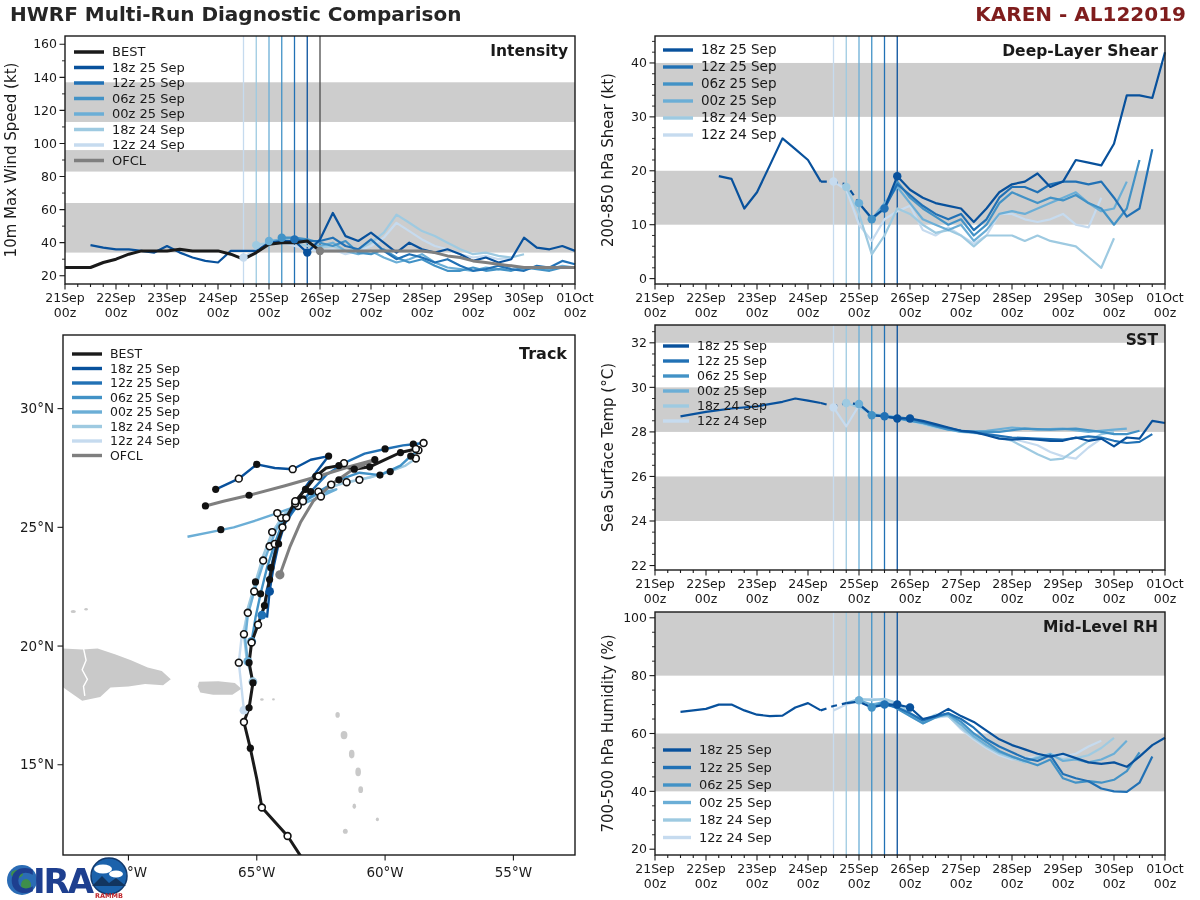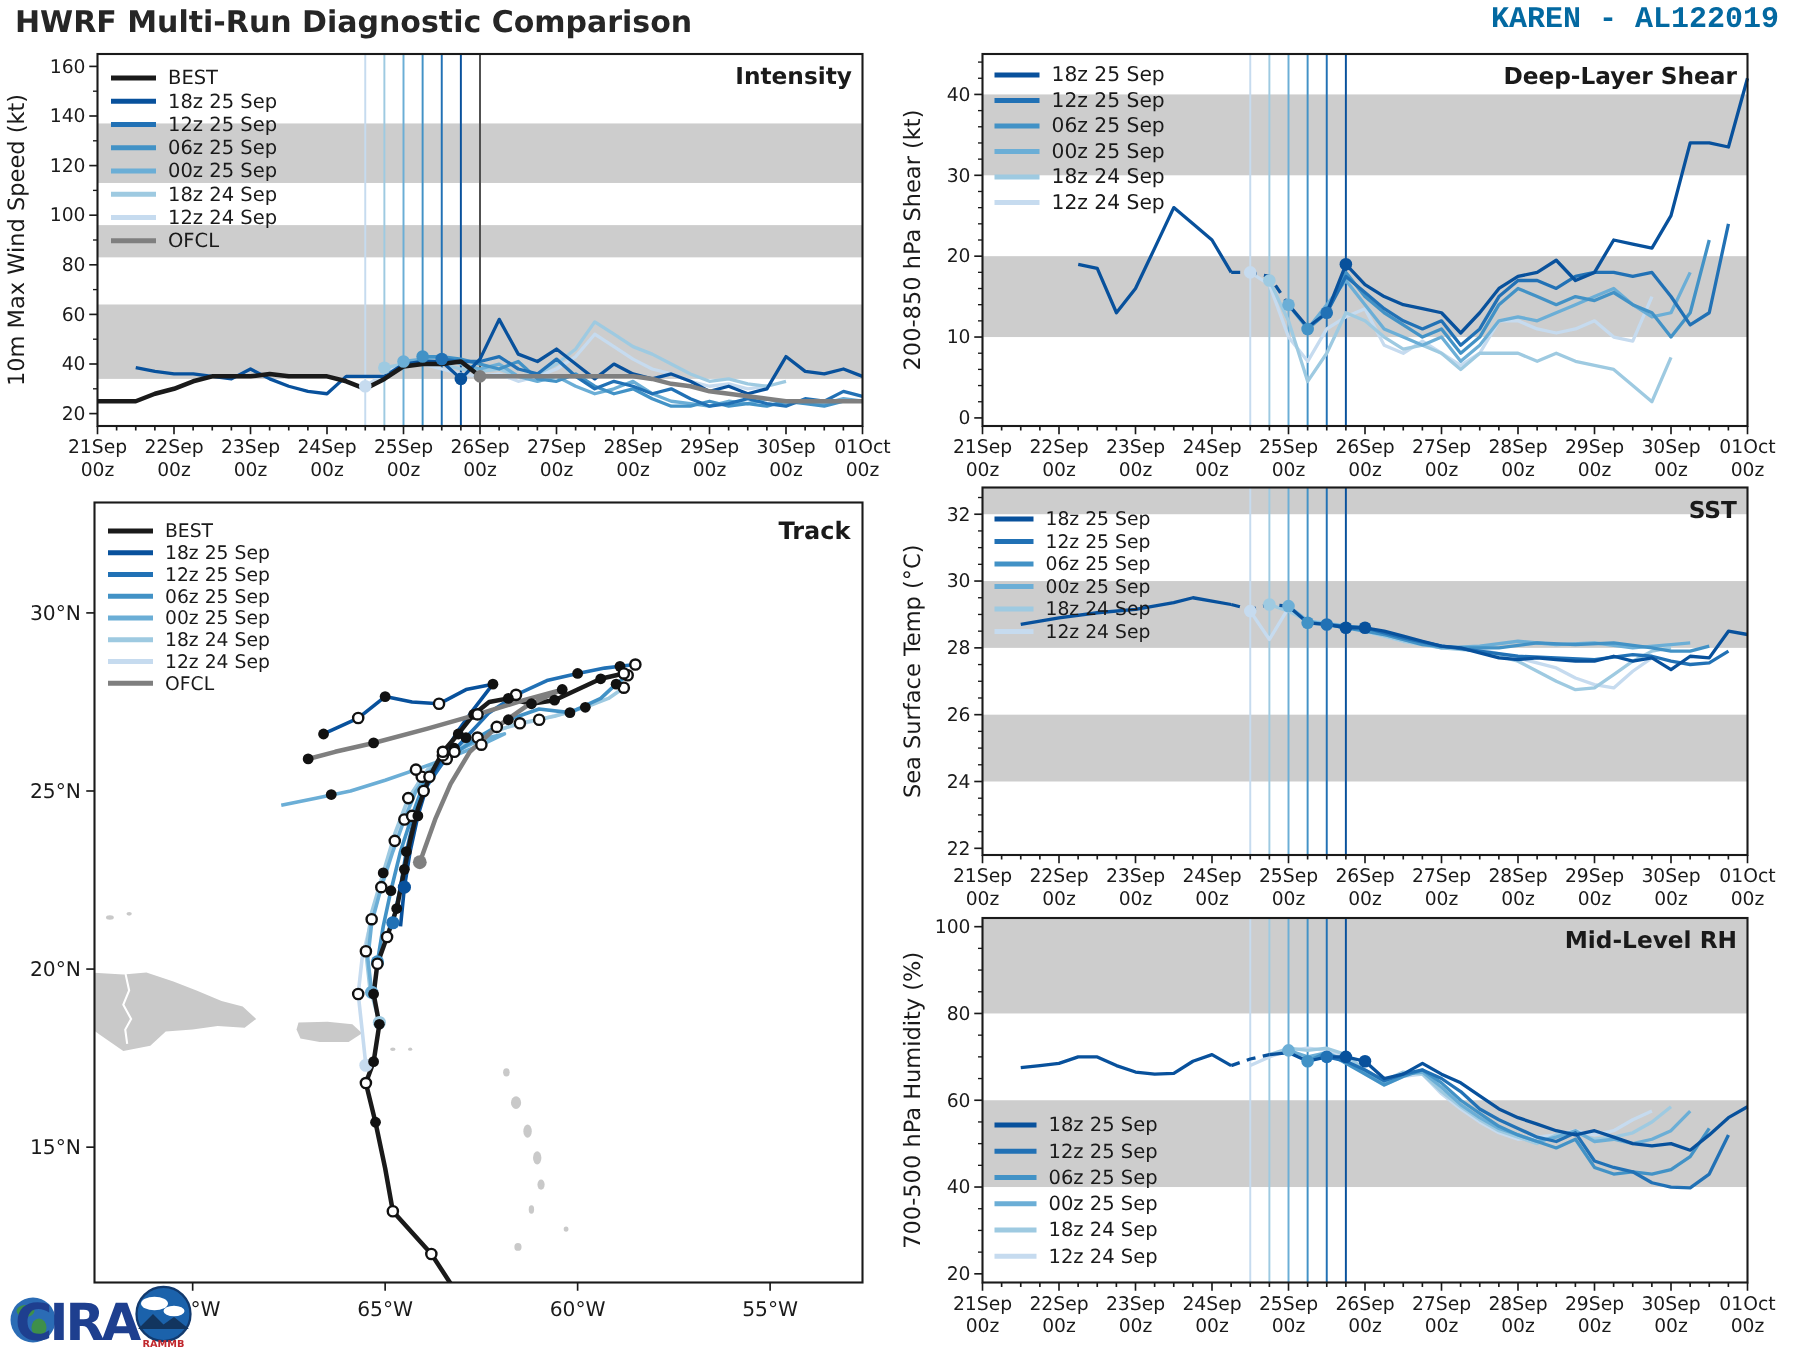--- a/index.html
+++ b/index.html
@@ -1,19 +1,19 @@
 <!DOCTYPE html>
 <html><head>
 <meta charset="utf-8">
 <style>
   html,body{margin:0;padding:0;background:#fff;}
   .page{position:relative;width:1200px;height:900px;background:#fff;overflow:hidden;
-        font-family:"DejaVu Sans","Liberation Sans",sans-serif;}
+        font-family:"DejaVu Sans","Liberation Sans",sans-serif;border-radius:11px;}
   .main-title{position:absolute;left:10px;top:2px;font-size:20px;font-weight:bold;color:#262626;}
-  .storm-title{position:absolute;right:14px;top:2px;font-size:20px;font-weight:bold;color:#0369a1;font-family:Liberation Mono, monospace;}
+  .storm-title{position:absolute;right:14px;top:2px;font-size:20px;font-weight:bold;color:#7f1d1d;}
   svg.chart{position:absolute;}
   #c-int{left:0;top:0;} #c-shear{left:600px;top:0;} #c-track{left:0;top:332px;}
   #c-sst{left:600px;top:318px;} #c-rh{left:600px;top:610px;}
   .logo{position:absolute;left:6px;top:854px;}
 </style>
 </head>
 <body>
 
 <div class="page">
   <div class="main-title">HWRF Multi-Run Diagnostic Comparison</div>

